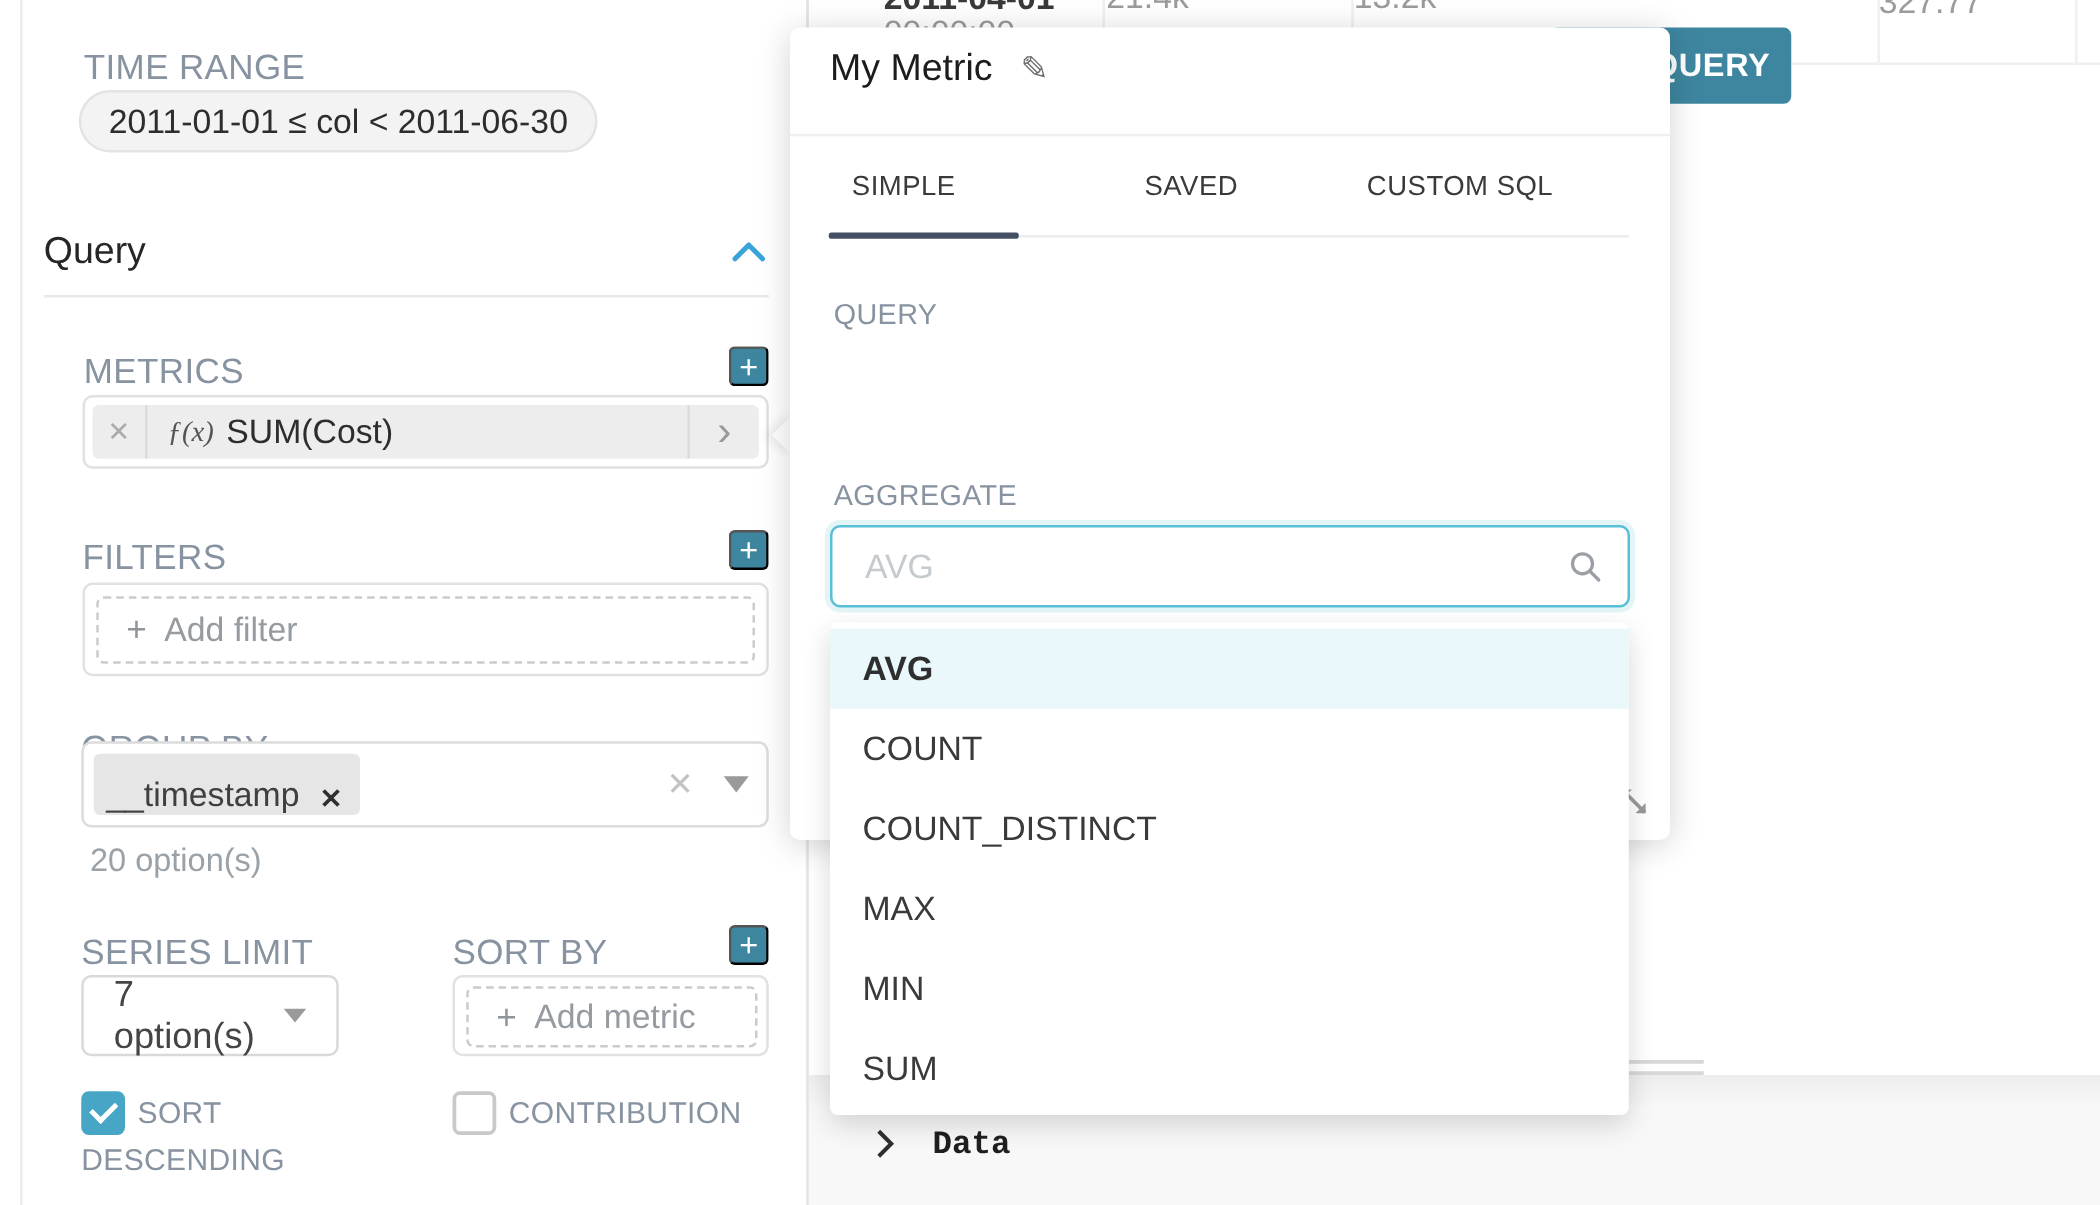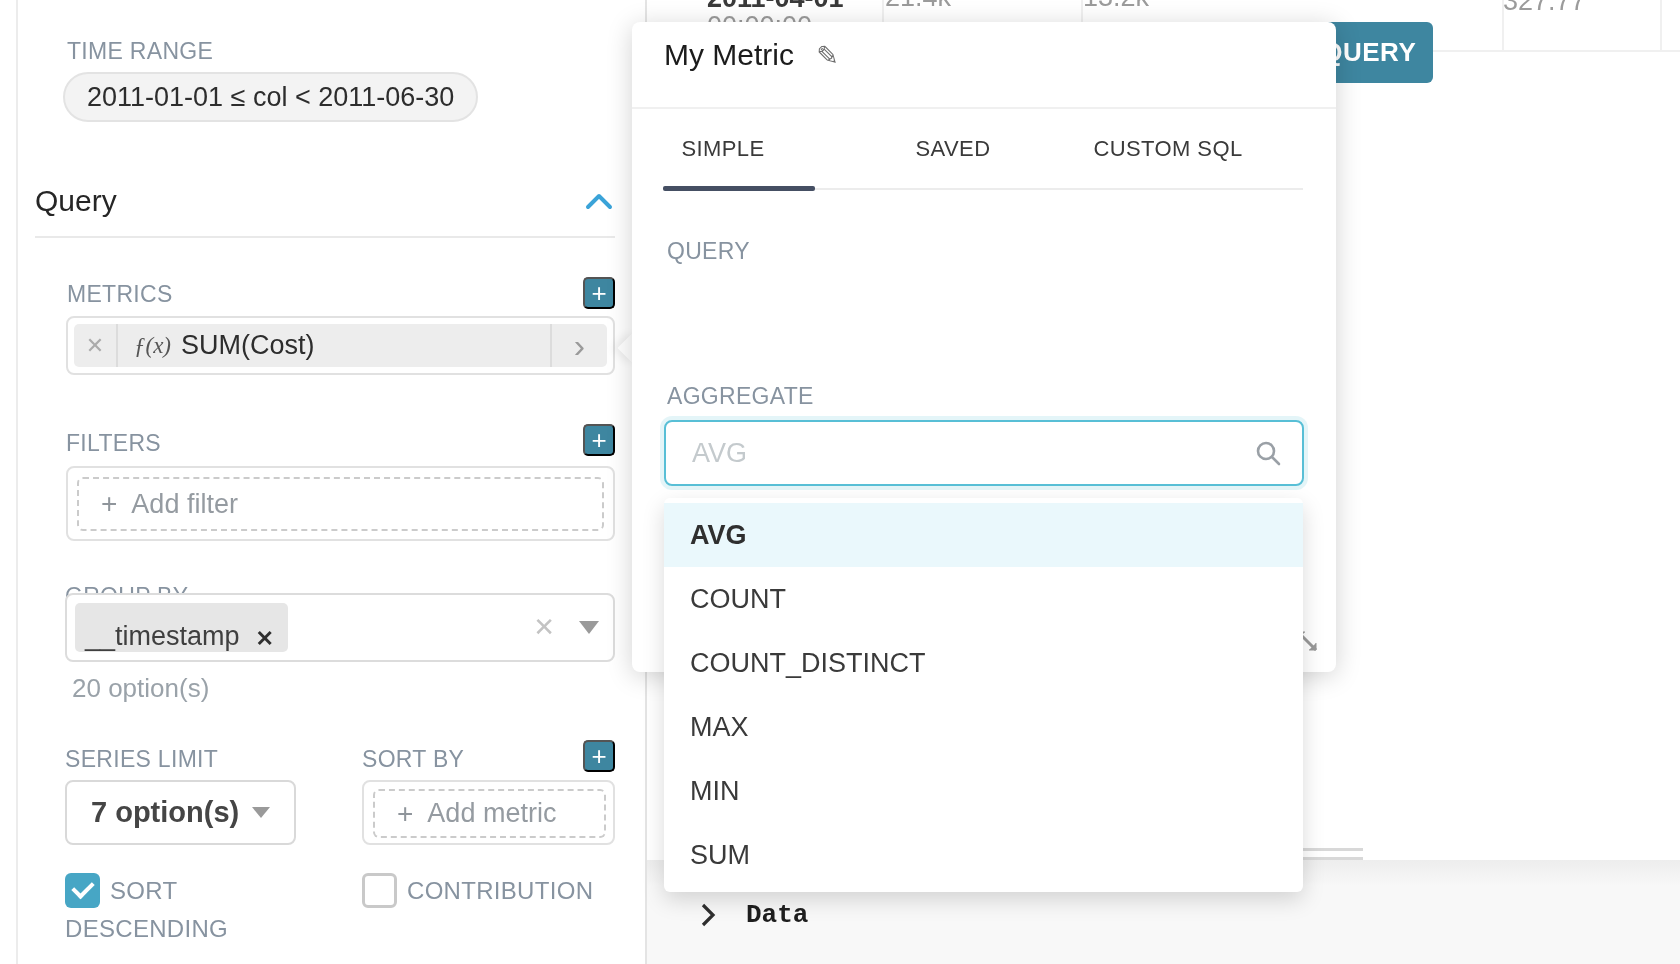--- a/index.html
+++ b/index.html
@@ -4,21 +4,21 @@
 <style>
   html,body{margin:0;padding:0;background:#fff;}
   #screen{position:relative;width:1680px;height:964px;overflow:hidden;
     font-family:"Liberation Sans",sans-serif;background:#fff;color:#3b3b3b;}
   .abs{position:absolute;}
 
   
   .panel-left-border{left:16px;top:0;width:2px;height:964px;background:#ececec;}
   .panel-divider{left:645px;top:0;width:2px;height:964px;background:#e4e4e4;z-index:3;}
 
-  .field-label{font-size:23px;font-weight:500;color:#8793a0;letter-spacing:.3px;}
+  .field-label{font-size:28px;font-weight:500;color:#8793a0;letter-spacing:.3px;}
   .hint-text{font-size:26px;color:#9aa2a9;}
 
   .time-pill{left:63px;top:72px;height:46px;padding:0 22px;border:2px solid #e3e3e3;
     background:#f3f3f3;border-radius:25px;display:flex;align-items:center;
     font-size:27px;color:#2d2d2d;}
 
   .section-title{left:35px;top:184px;font-size:30px;color:#262626;}
   .section-sep{left:35px;top:236px;width:580px;height:2px;background:#e9e9e9;}
 
   .plus-btn{width:32px;height:32px;border-radius:5px;background:#3e86a0;color:#fff;
@@ -178,21 +178,21 @@
     </div>
     <span class="gb-clear">✕</span>
     <div class="caret-down" style="margin-left:24px;"></div>
   </div>
   <div class="abs hint-text" style="left:72px;top:673px;">20 option(s)</div>
 
   <div class="abs field-label" style="left:65px;top:746px;text-align:center;">SERIES LIMIT</div>
   <div class="abs field-label" style="left:362px;top:746px;">SORT BY</div>
   <button class="abs plus-btn" style="left:583px;top:740px;">+</button>
 
-  <div class="abs select-box" style="left:65px;top:780px;width:231px;height:65px;padding:0 24px;font-weight:bold;">
+  <div class="abs select-box" style="left:65px;top:780px;width:206px;height:65px;padding:0 24px;">
     <span>7 option(s)</span>
     <div class="caret-down" style="margin-left:auto;border-left-width:9px;border-right-width:9px;border-top-width:11px;"></div>
   </div>
 
   <div class="abs outer-box" style="left:362px;top:780px;width:253px;height:65px;padding:7px 9px;">
     <div class="dashed-box" style="width:233px;height:49px;">
       <span class="dashed-plus">+</span>
       <span>Add metric</span>
     </div>
   </div>

